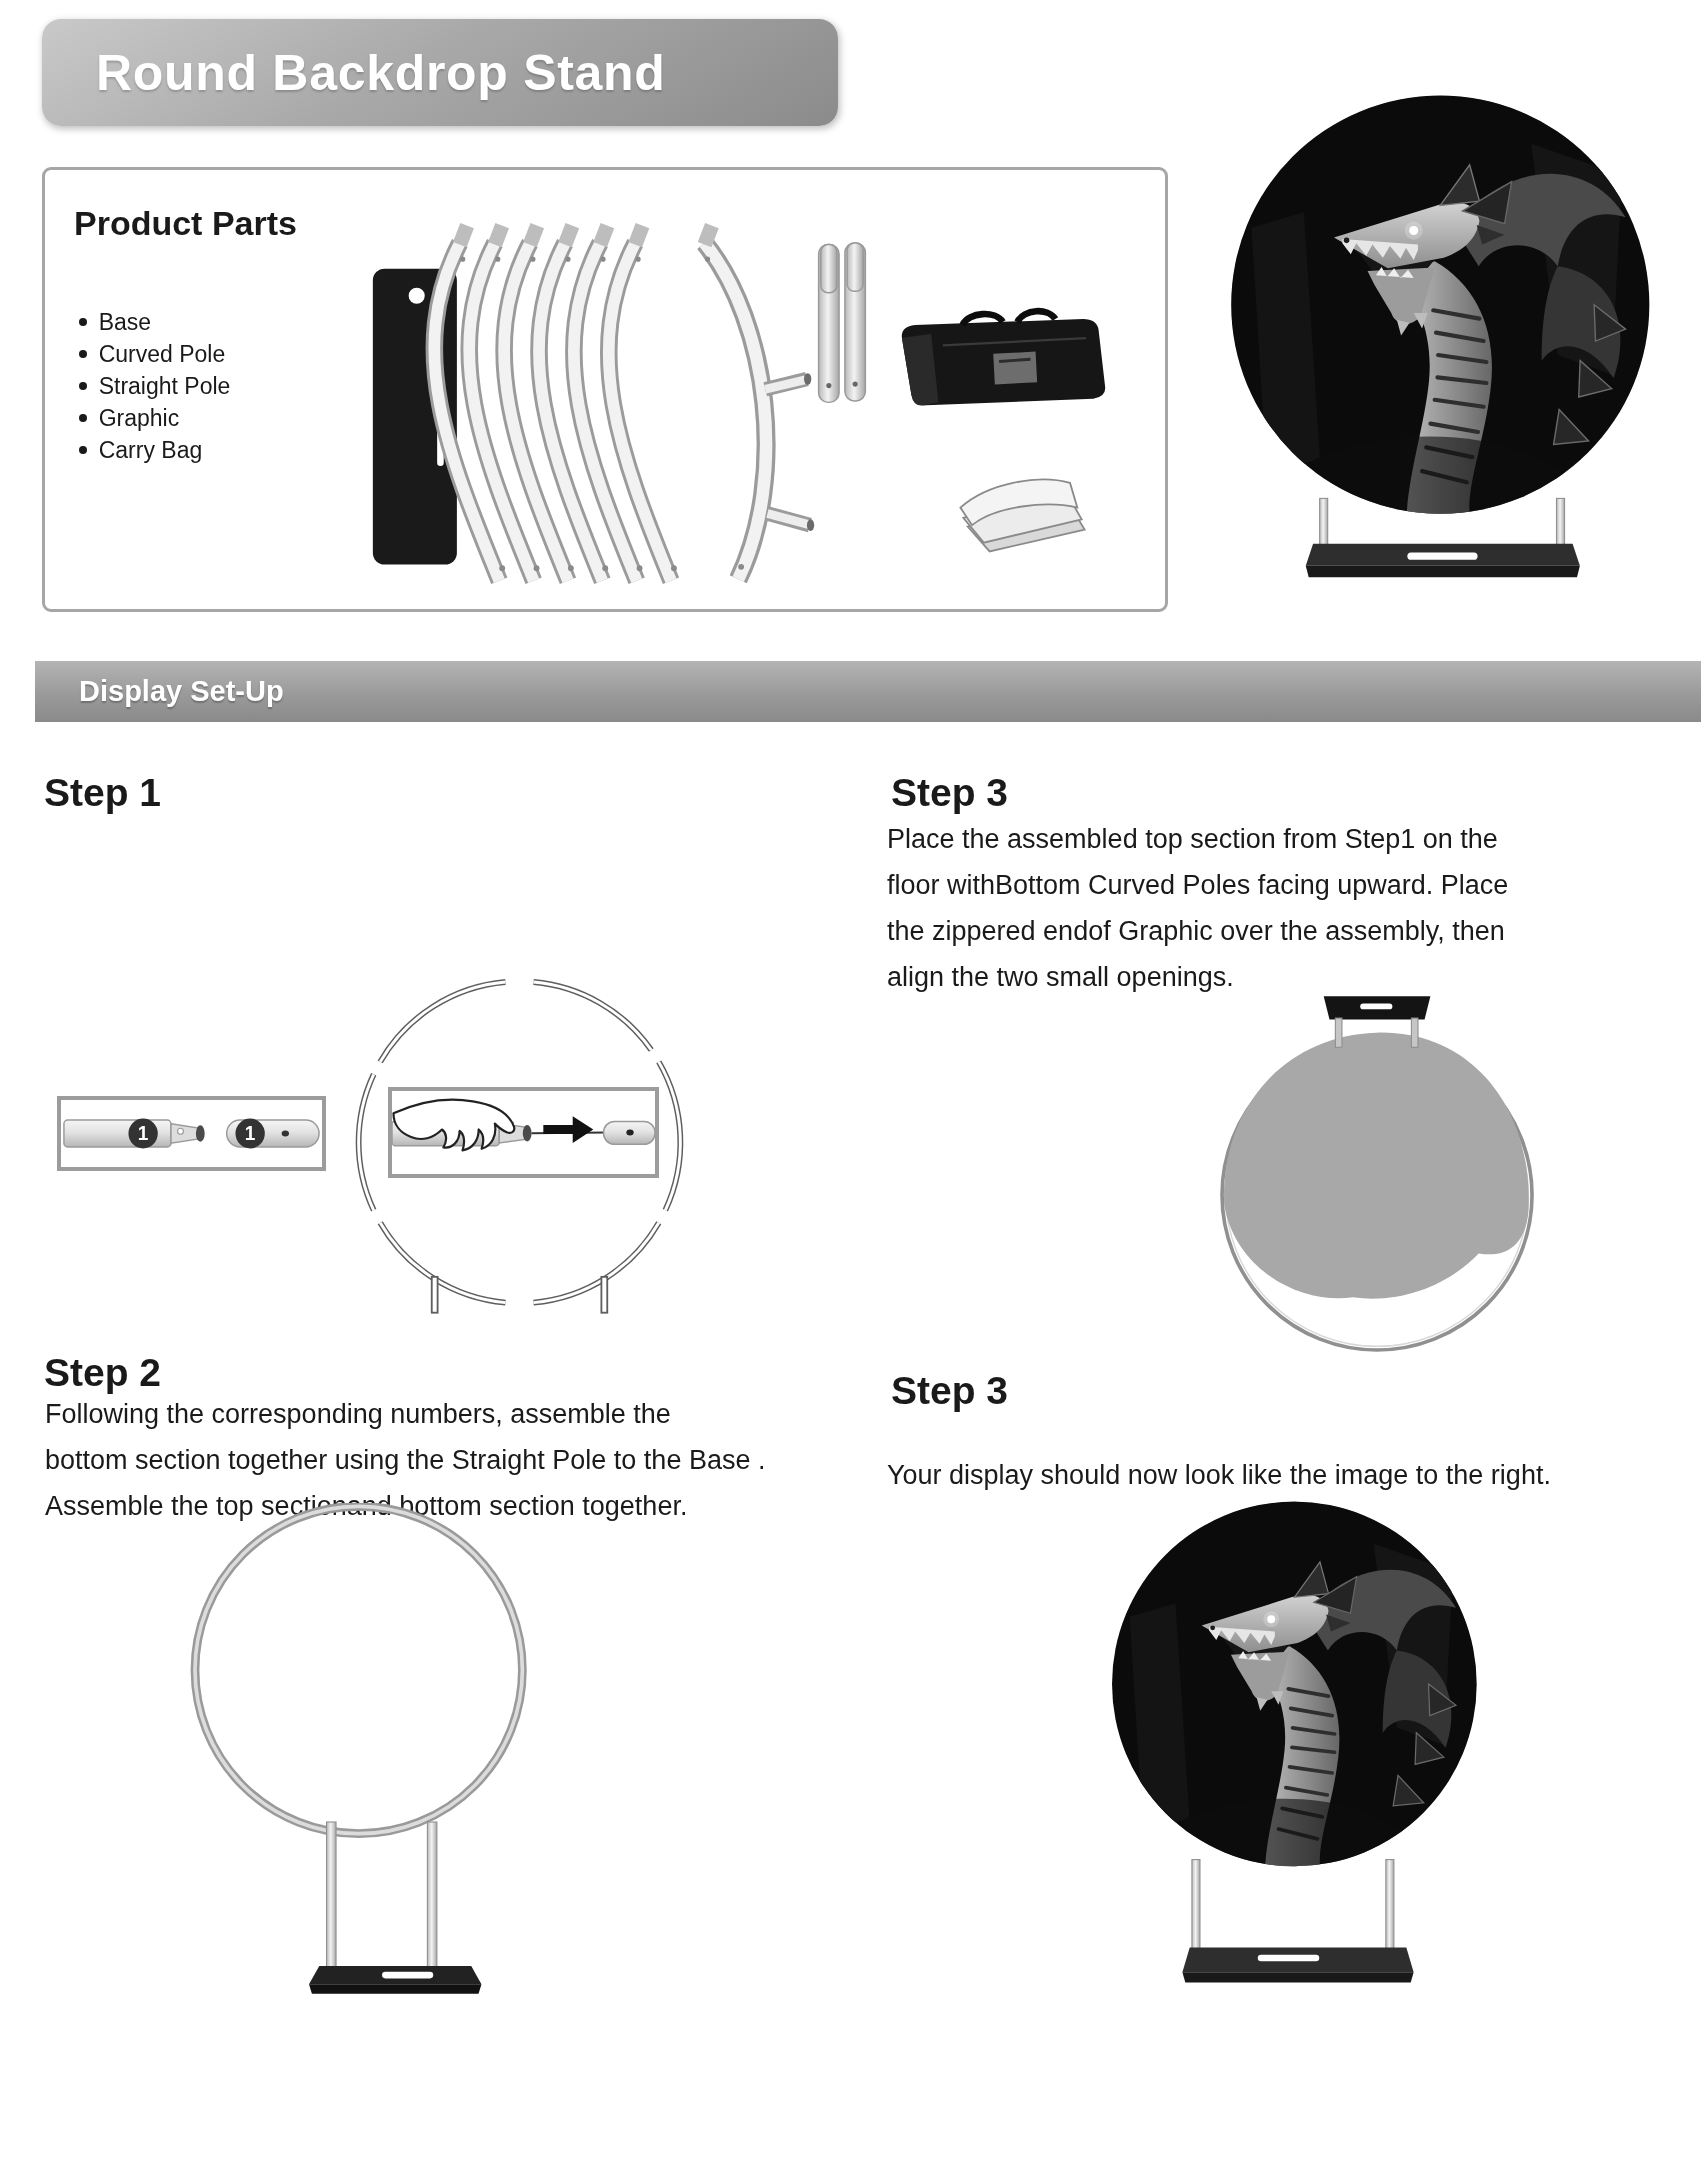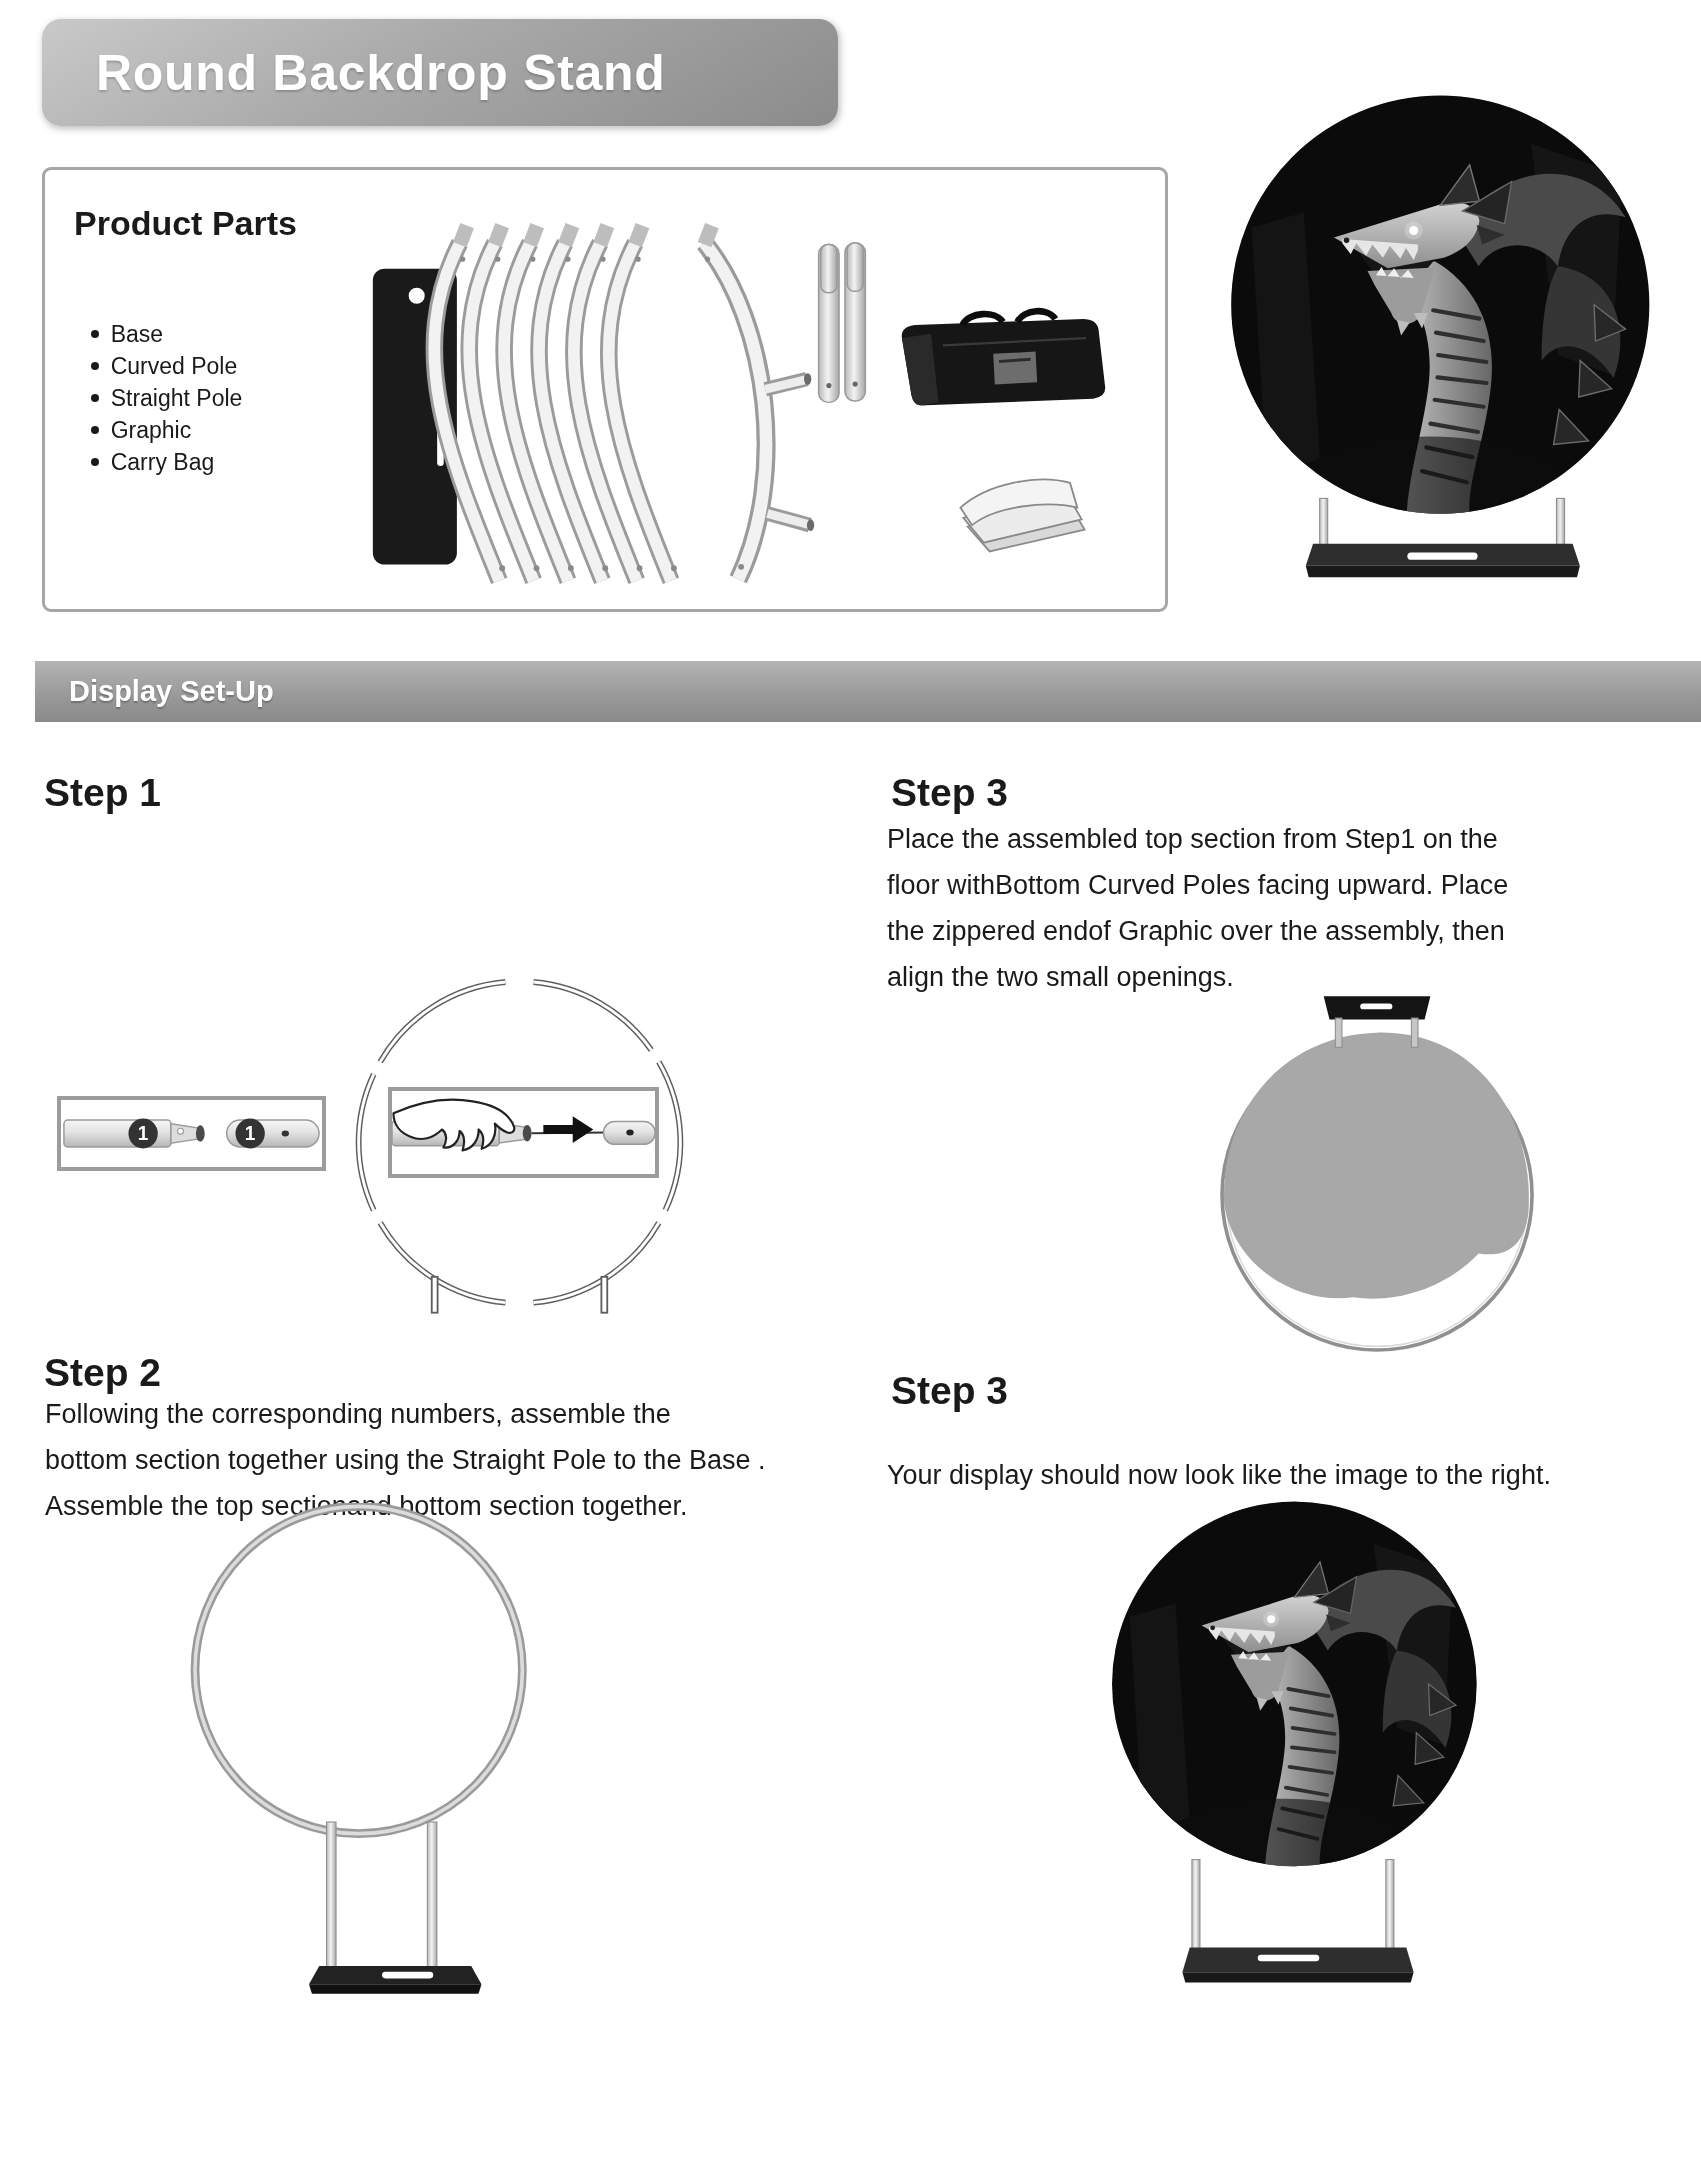--- a/index.html
+++ b/index.html
@@ -9,29 +9,29 @@
   
   .title-banner{position:absolute;left:42px;top:19px;width:796px;height:107px;border-radius:19px;
     background:linear-gradient(150deg,#c9c9c9 0%,#a9a9a9 45%,#8b8b8b 100%);
     box-shadow:1.5px 2.9px 7.3px rgba(0,0,0,0.25);display:flex;align-items:center;padding-left:54px;box-sizing:border-box;}
   .title-banner span{font-size:50px;font-weight:bold;color:#fff;letter-spacing:0.7px;text-shadow:0 1.5px 2.2px rgba(0,0,0,.2);}
 
   
   .parts-panel{position:absolute;left:42px;top:167px;width:1126px;height:445px;border:3.7px solid #a6a6a6;
     border-radius:9px;background:#fff;box-sizing:border-box;}
   .pp-heading{position:absolute;left:29px;top:34px;font-size:34px;font-weight:bold;margin:0;}
-  .pp-list{position:absolute;left:34px;top:136px;list-style:none;margin:12px;padding:0;font-size:23px;}
+  .pp-list{position:absolute;left:34px;top:136px;list-style:none;margin:0;padding:0;font-size:23px;}
   .pp-list li{display:flex;align-items:center;height:32px;}
   .pp-list .dot{width:8px;height:8px;border-radius:50%;background:#1a1a1a;margin-right:11.7px;flex:0 0 auto;}
   .parts-art{position:absolute;left:0;top:0;}
 
   
   .bar{position:absolute;left:35px;right:0;height:61px;
     background:linear-gradient(180deg,#b4b4b4 0%,#9a9a9a 55%,#8a8a8a 100%);
-    display:flex;align-items:center;padding-left:34px;box-sizing:border-box;}
+    display:flex;align-items:center;padding-left:44px;box-sizing:border-box;}
   .bar span{font-size:29px;font-weight:bold;color:#fff;text-shadow:0 1.5px 1.5px rgba(0,0,0,.25);}
   .bar-setup{top:661px;}
   .bar-storage{top:1984px;}
 
   
   .step-h{position:absolute;font-size:39px;font-weight:bold;margin:4px;}
   .step-p{position:absolute;font-size:27px;line-height:46px;margin:0;white-space:pre-line;}
   #s1h{left:40px;top:767px;} #s1p{left:28px;top:827px;width:819px;}
   #s3h{left:887px;top:767px;} #s3p{left:887px;top:816px;width:775px;}
   #s2h{left:40px;top:1347px;} #s2p{left:45px;top:1391px;width:878px;}

